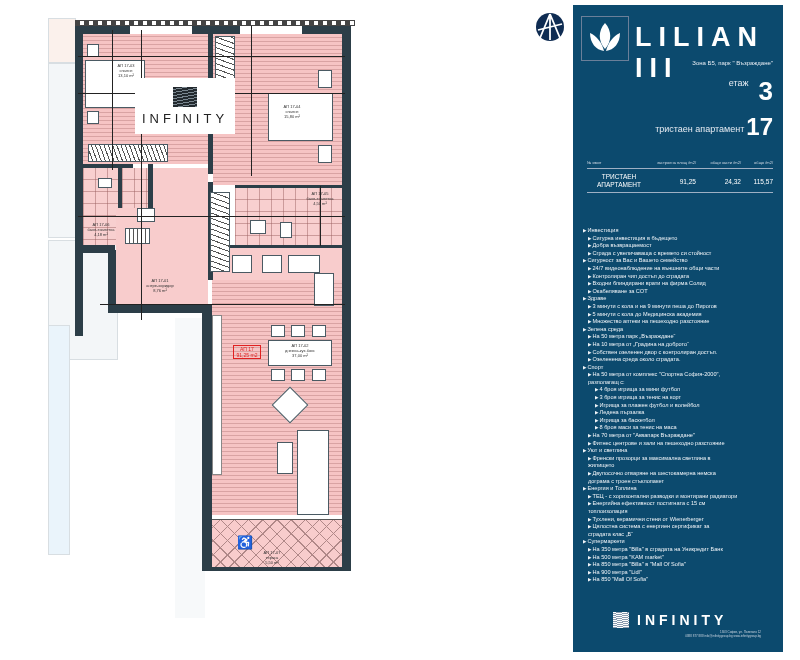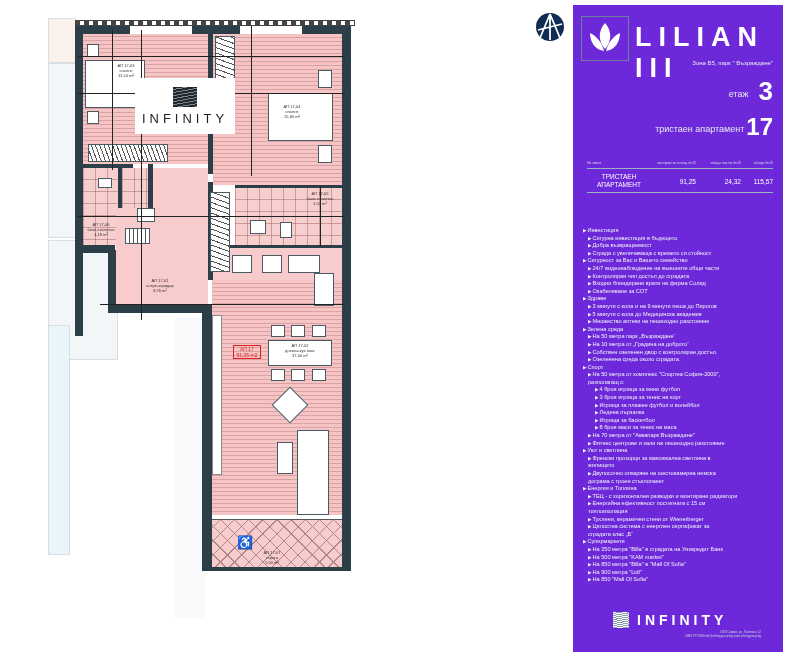--- a/index.html
+++ b/index.html
@@ -52,25 +52,25 @@
   .infinity-plan-logo {
     position: absolute; left: 135px; top: 78px; width: 100px; height: 56px; background: #fff;
     display: flex; flex-direction: column; align-items: center; justify-content: center;
   }
   .infinity-plan-logo .mark { width: 24px; height: 20px; background: #22292e; margin-bottom: 4px;
     background-image: repeating-linear-gradient(170deg, #22292e 0 2px, #7a8790 2px 3px); }
   .infinity-plan-logo .word { font-size: 13px; letter-spacing: 4px; color: #222; font-weight: normal; }
 
   
   #brand-emblem { position: absolute; left: 535px; top: 12px; width: 30px; height: 30px; }
-  #panel { position: absolute; left: 573px; top: 5px; width: 210px; height: 647px; background: #6d28d9; color: #fff; }
+  #panel { position: absolute; left: 573px; top: 5px; width: 210px; height: 647px; background: #0c4a6e; color: #fff; }
   .logo-box { position: absolute; left: 8px; top: 11px; width: 48px; height: 45px; border: 1px solid #6b7f99; }
   .logo-title { position: absolute; left: 62px; top: 17px; font-size: 27px; letter-spacing: 7px; font-weight: bold; color: #fff; }
   .zone { position: absolute; right: 10px; top: 55px; font-size: 6px; color: #e6ebf2; }
-  .floor-row { position: absolute; right: 10px; top: 73px; display: flex; align-items: flex-end; gap: 10px; }
+  .floor-row { position: absolute; right: 10px; top: 73px; display: flex; align-items: flex-start; gap: 10px; }
   .floor-row .lbl { font-size: 9px; color: #e6ebf2; margin-bottom: 5px; }
   .floor-row .num { font-size: 26px; font-weight: bold; line-height: 26px; }
   .apt-row { position: absolute; right: 10px; top: 109px; display: flex; align-items: flex-end; gap: 2px; }
   .apt-row .lbl { font-size: 9px; color: #e6ebf2; margin-bottom: 6px; }
   .apt-row .num { font-size: 24px; font-weight: bold; line-height: 26px; }
 
   .area-table { position: absolute; left: 14px; top: 155px; width: 186px; }
   .area-head { display: grid; grid-template-columns: 64px 45px 45px 32px; font-size: 4px; color: #cfd8e3; padding-bottom: 3px; border-bottom: 1px solid #9fb0c4; }
   .area-head div { text-align: right; line-height: 5px; }
   .area-head div:first-child { text-align: left; }

